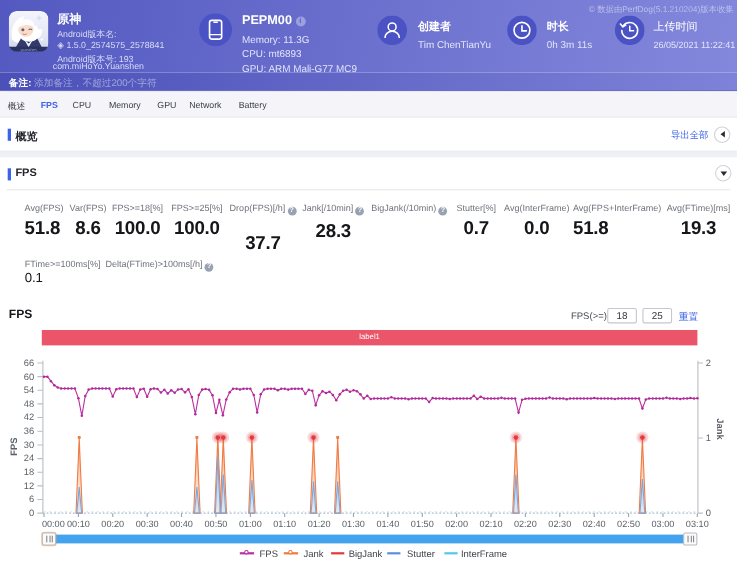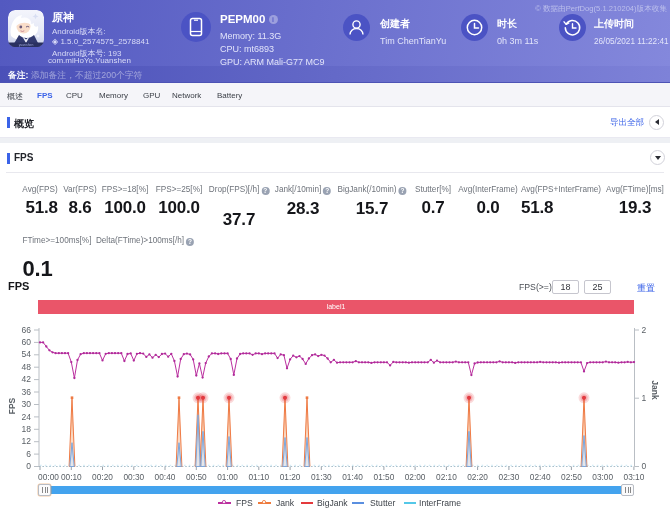--- a/index.html
+++ b/index.html
@@ -63,21 +63,21 @@
 </svg>
 <div class="abs" style="left:497px;top:17px;color:#fff;font-size:10px;font-weight:bold;">时长</div>
 <div class="abs" style="left:497px;top:36px;color:#e2e4fa;font-size:9px;">0h 3m 11s</div>
 
 <svg width="27" height="27" viewBox="0 0 27 27" style="position:absolute;left:559px;top:14px;">
 <circle cx="13.5" cy="13.5" r="13.5" fill="#4b53c4"></circle>
 <path d="M7.2 10.2 A7.2 7.2 0 1 1 6.3 13.8" fill="none" stroke="#fff" stroke-width="1.5" stroke-linecap="round"></path>
 <path d="M4.6 7.4 L7.2 10.4 L10.3 8.6" fill="none" stroke="#fff" stroke-width="1.4" stroke-linejoin="round"></path>
 <path d="M13.5 9.8 V14 H17" fill="none" stroke="#fff" stroke-width="1.4" stroke-linecap="round"></path>
 </svg>
-<div class="abs" style="left:594px;top:17px;color:#fff;font-size:10px;font-weight:bold;">上传时间</div>
+<div class="abs" style="left:594px;top:17px;color:#fff;font-size:10px;font-weight:normal;">上传时间</div>
 <div class="abs" style="left:594px;top:36.5px;color:#e2e4fa;font-size:8.2px;">26/05/2021 11:22:41</div>
 
 <div class="abs" style="right:3px;top:4px;color:#bcbfec;font-size:7.6px;">© 数据由PerfDog(5.1.210204)版本收集</div>
 
 <div class="abs" style="left:8px;top:70px;color:#fff;font-size:8.8px;font-weight:bold;">备注: <span style="font-weight:normal;color:rgba(255,255,255,0.45);">添加备注，不超过200个字符</span></div>
 
 <div class="abs" style="left:0;top:83px;width:670px;height:24px;background:#f5f5f9;border-bottom:1px solid #e4e4ec;">
     <span style="position:absolute;left:7px;top:8px;color:#3c4048;font-size:8px;">概述</span>
     <span style="position:absolute;left:37px;top:8px;color:#3b63e8;font-size:8px;font-weight:bold;">FPS</span>
     <span style="position:absolute;left:66px;top:8px;color:#3c4048;font-size:8px;">CPU</span>
@@ -95,21 +95,21 @@
   <span class="abs" style="left:654.5px;top:12px;width:0;height:0;border-top:3.2px solid transparent;border-bottom:3.2px solid transparent;border-right:4.2px solid #2a2c33;"></span>
 </div>
 <div class="abs" style="left:0;top:138px;width:670px;height:5px;background:#eef0f4;"></div>
 
 <div class="abs" style="left:7px;top:153px;width:2.5px;height:11px;background:#3b63e8;"></div>
 <div class="abs" style="left:14px;top:152px;font-size:10px;font-weight:bold;color:#23252b;">FPS</div>
 <div class="abs" style="left:650px;top:150px;width:15px;height:15px;border:1px solid #d2d2da;border-radius:50%;"></div>
 <div class="abs" style="left:654.8px;top:156px;width:0;height:0;border-left:3.2px solid transparent;border-right:3.2px solid transparent;border-top:4.2px solid #2a2c33;"></div>
 <div class="abs" style="left:6px;top:172px;width:658px;height:1px;background:#e8e8ee;"></div>
 
-<div style="position:absolute;left:40px;top:185px;transform:translateX(-50%);text-align:right;white-space:nowrap;">
+<div style="position:absolute;left:40px;top:185px;transform:translateX(-50%);text-align:left;white-space:nowrap;">
     <div style="font-size:8.2px;color:#6e737b;">Avg(FPS)</div>
     <div style="font-size:17px;font-weight:bold;color:#15161a;margin-top:3.5px;letter-spacing:-0.2px;">51.8</div>
   </div>
 <div style="position:absolute;left:80px;top:185px;transform:translateX(-50%);text-align:center;white-space:nowrap;">
     <div style="font-size:8.2px;color:#6e737b;">Var(FPS)</div>
     <div style="font-size:17px;font-weight:bold;color:#15161a;margin-top:3.5px;letter-spacing:-0.2px;">8.6</div>
   </div>
 <div style="position:absolute;left:125px;top:185px;transform:translateX(-50%);text-align:center;white-space:nowrap;">
     <div style="font-size:8.2px;color:#6e737b;">FPS&gt;=18[%]</div>
     <div style="font-size:17px;font-weight:bold;color:#15161a;margin-top:3.5px;letter-spacing:-0.2px;">100.0</div>
@@ -121,51 +121,50 @@
 <div style="position:absolute;left:239px;top:185px;transform:translateX(-50%);text-align:center;white-space:nowrap;">
     <div style="font-size:8.2px;color:#6e737b;">Drop(FPS)[/h]<span style="display:inline-block;width:8px;height:8px;border-radius:50%;background:#99a2b2;color:#fff;font-size:6.5px;line-height:8px;text-align:center;vertical-align:-1px;margin-left:2px;font-weight:bold;">?</span></div>
     <div style="font-size:17px;font-weight:bold;color:#15161a;margin-top:15px;letter-spacing:-0.2px;">37.7</div>
   </div>
 <div style="position:absolute;left:303px;top:185px;transform:translateX(-50%);text-align:center;white-space:nowrap;">
     <div style="font-size:8.2px;color:#6e737b;">Jank[/10min]<span style="display:inline-block;width:8px;height:8px;border-radius:50%;background:#99a2b2;color:#fff;font-size:6.5px;line-height:8px;text-align:center;vertical-align:-1px;margin-left:2px;font-weight:bold;">?</span></div>
     <div style="font-size:17px;font-weight:bold;color:#15161a;margin-top:3.5px;letter-spacing:-0.2px;">28.3</div>
   </div>
 <div style="position:absolute;left:372px;top:185px;transform:translateX(-50%);text-align:center;white-space:nowrap;">
     <div style="font-size:8.2px;color:#6e737b;">BigJank(/10min)<span style="display:inline-block;width:8px;height:8px;border-radius:50%;background:#99a2b2;color:#fff;font-size:6.5px;line-height:8px;text-align:center;vertical-align:-1px;margin-left:2px;font-weight:bold;">?</span></div>
-    <div style="font-size:17px;font-weight:bold;color:#15161a;margin-top:3.5px;letter-spacing:-0.2px;">15.7</div>
   </div>
 <div style="position:absolute;left:433px;top:185px;transform:translateX(-50%);text-align:center;white-space:nowrap;">
     <div style="font-size:8.2px;color:#6e737b;">Stutter[%]</div>
     <div style="font-size:17px;font-weight:bold;color:#15161a;margin-top:3.5px;letter-spacing:-0.2px;">0.7</div>
   </div>
 <div style="position:absolute;left:488px;top:185px;transform:translateX(-50%);text-align:center;white-space:nowrap;">
     <div style="font-size:8.2px;color:#6e737b;">Avg(InterFrame)</div>
     <div style="font-size:17px;font-weight:bold;color:#15161a;margin-top:3.5px;letter-spacing:-0.2px;">0.0</div>
   </div>
 <div style="position:absolute;left:561px;top:185px;transform:translateX(-50%);text-align:left;white-space:nowrap;">
     <div style="font-size:8.2px;color:#6e737b;">Avg(FPS+InterFrame)</div>
     <div style="font-size:17px;font-weight:bold;color:#15161a;margin-top:3.5px;letter-spacing:-0.2px;">51.8</div>
   </div>
 <div style="position:absolute;left:635px;top:185px;transform:translateX(-50%);text-align:center;white-space:nowrap;">
     <div style="font-size:8.2px;color:#6e737b;">Avg(FTime)[ms]</div>
     <div style="font-size:17px;font-weight:bold;color:#15161a;margin-top:3.5px;letter-spacing:-0.2px;">19.3</div>
   </div>
 <div style="position:absolute;left:57px;top:236px;transform:translateX(-50%);white-space:nowrap;">
     <div style="font-size:8.2px;color:#6e737b;">FTime&gt;=100ms[%]</div>
-    <div style="font-size:22px;font-weight:bold;color:#15161a;margin-top:11px;letter-spacing:-0.2px;">0.1</div>
+    <div style="font-size:12px;font-weight:normal;color:#15161a;margin-top:0;letter-spacing:-0.2px;">0.1</div>
   </div>
 <div style="position:absolute;left:145px;top:236px;transform:translateX(-50%);text-align:center;white-space:nowrap;">
     <div style="font-size:8.2px;color:#6e737b;">Delta(FTime)&gt;100ms[/h]<span style="display:inline-block;width:8px;height:8px;border-radius:50%;background:#99a2b2;color:#fff;font-size:6.5px;line-height:8px;text-align:center;vertical-align:-1px;margin-left:2px;font-weight:bold;">?</span></div>
   </div>
 
 <div class="abs" style="left:8px;top:280px;font-size:11px;font-weight:bold;color:#15161a;">FPS</div>
 <div class="abs" style="left:519px;top:282px;font-size:8.7px;color:#4a4e55;">FPS(&gt;=)</div>
 <div class="abs" style="left:552px;top:280px;width:27px;height:14px;border:1px solid #c6c6ce;border-radius:2px;font-size:9px;color:#33353b;text-align:center;line-height:13px;">18</div>
 <div class="abs" style="left:584px;top:280px;width:27px;height:14px;border:1px solid #c6c6ce;border-radius:2px;font-size:9px;color:#33353b;text-align:center;line-height:13px;">25</div>
-<div class="abs" style="left:617px;top:282px;font-size:9px;color:#3b63e8;margin-left:20px;">重置</div>
+<div class="abs" style="left:617px;top:282px;font-size:9px;color:#3b63e8;">重置</div>
 
 <div class="abs" style="left:38px;top:300px;width:596px;height:14px;background:#ea5569;color:#fff;font-size:7px;text-align:center;line-height:14px;">label1</div>
 
 <svg width="670" height="176" viewBox="0 316 670 176" xmlns="http://www.w3.org/2000/svg" style="position:absolute;left:0;top:316px;" shape-rendering="auto">
 <defs>
       <linearGradient id="og" x1="0" y1="0" x2="0" y2="1">
         <stop offset="0" stop-color="#f29a63" stop-opacity="0.85"></stop>
         <stop offset="1" stop-color="#f9d4b8" stop-opacity="0.35"></stop>
       </linearGradient>
       <linearGradient id="bg2" x1="0" y1="0" x2="0" y2="1">

